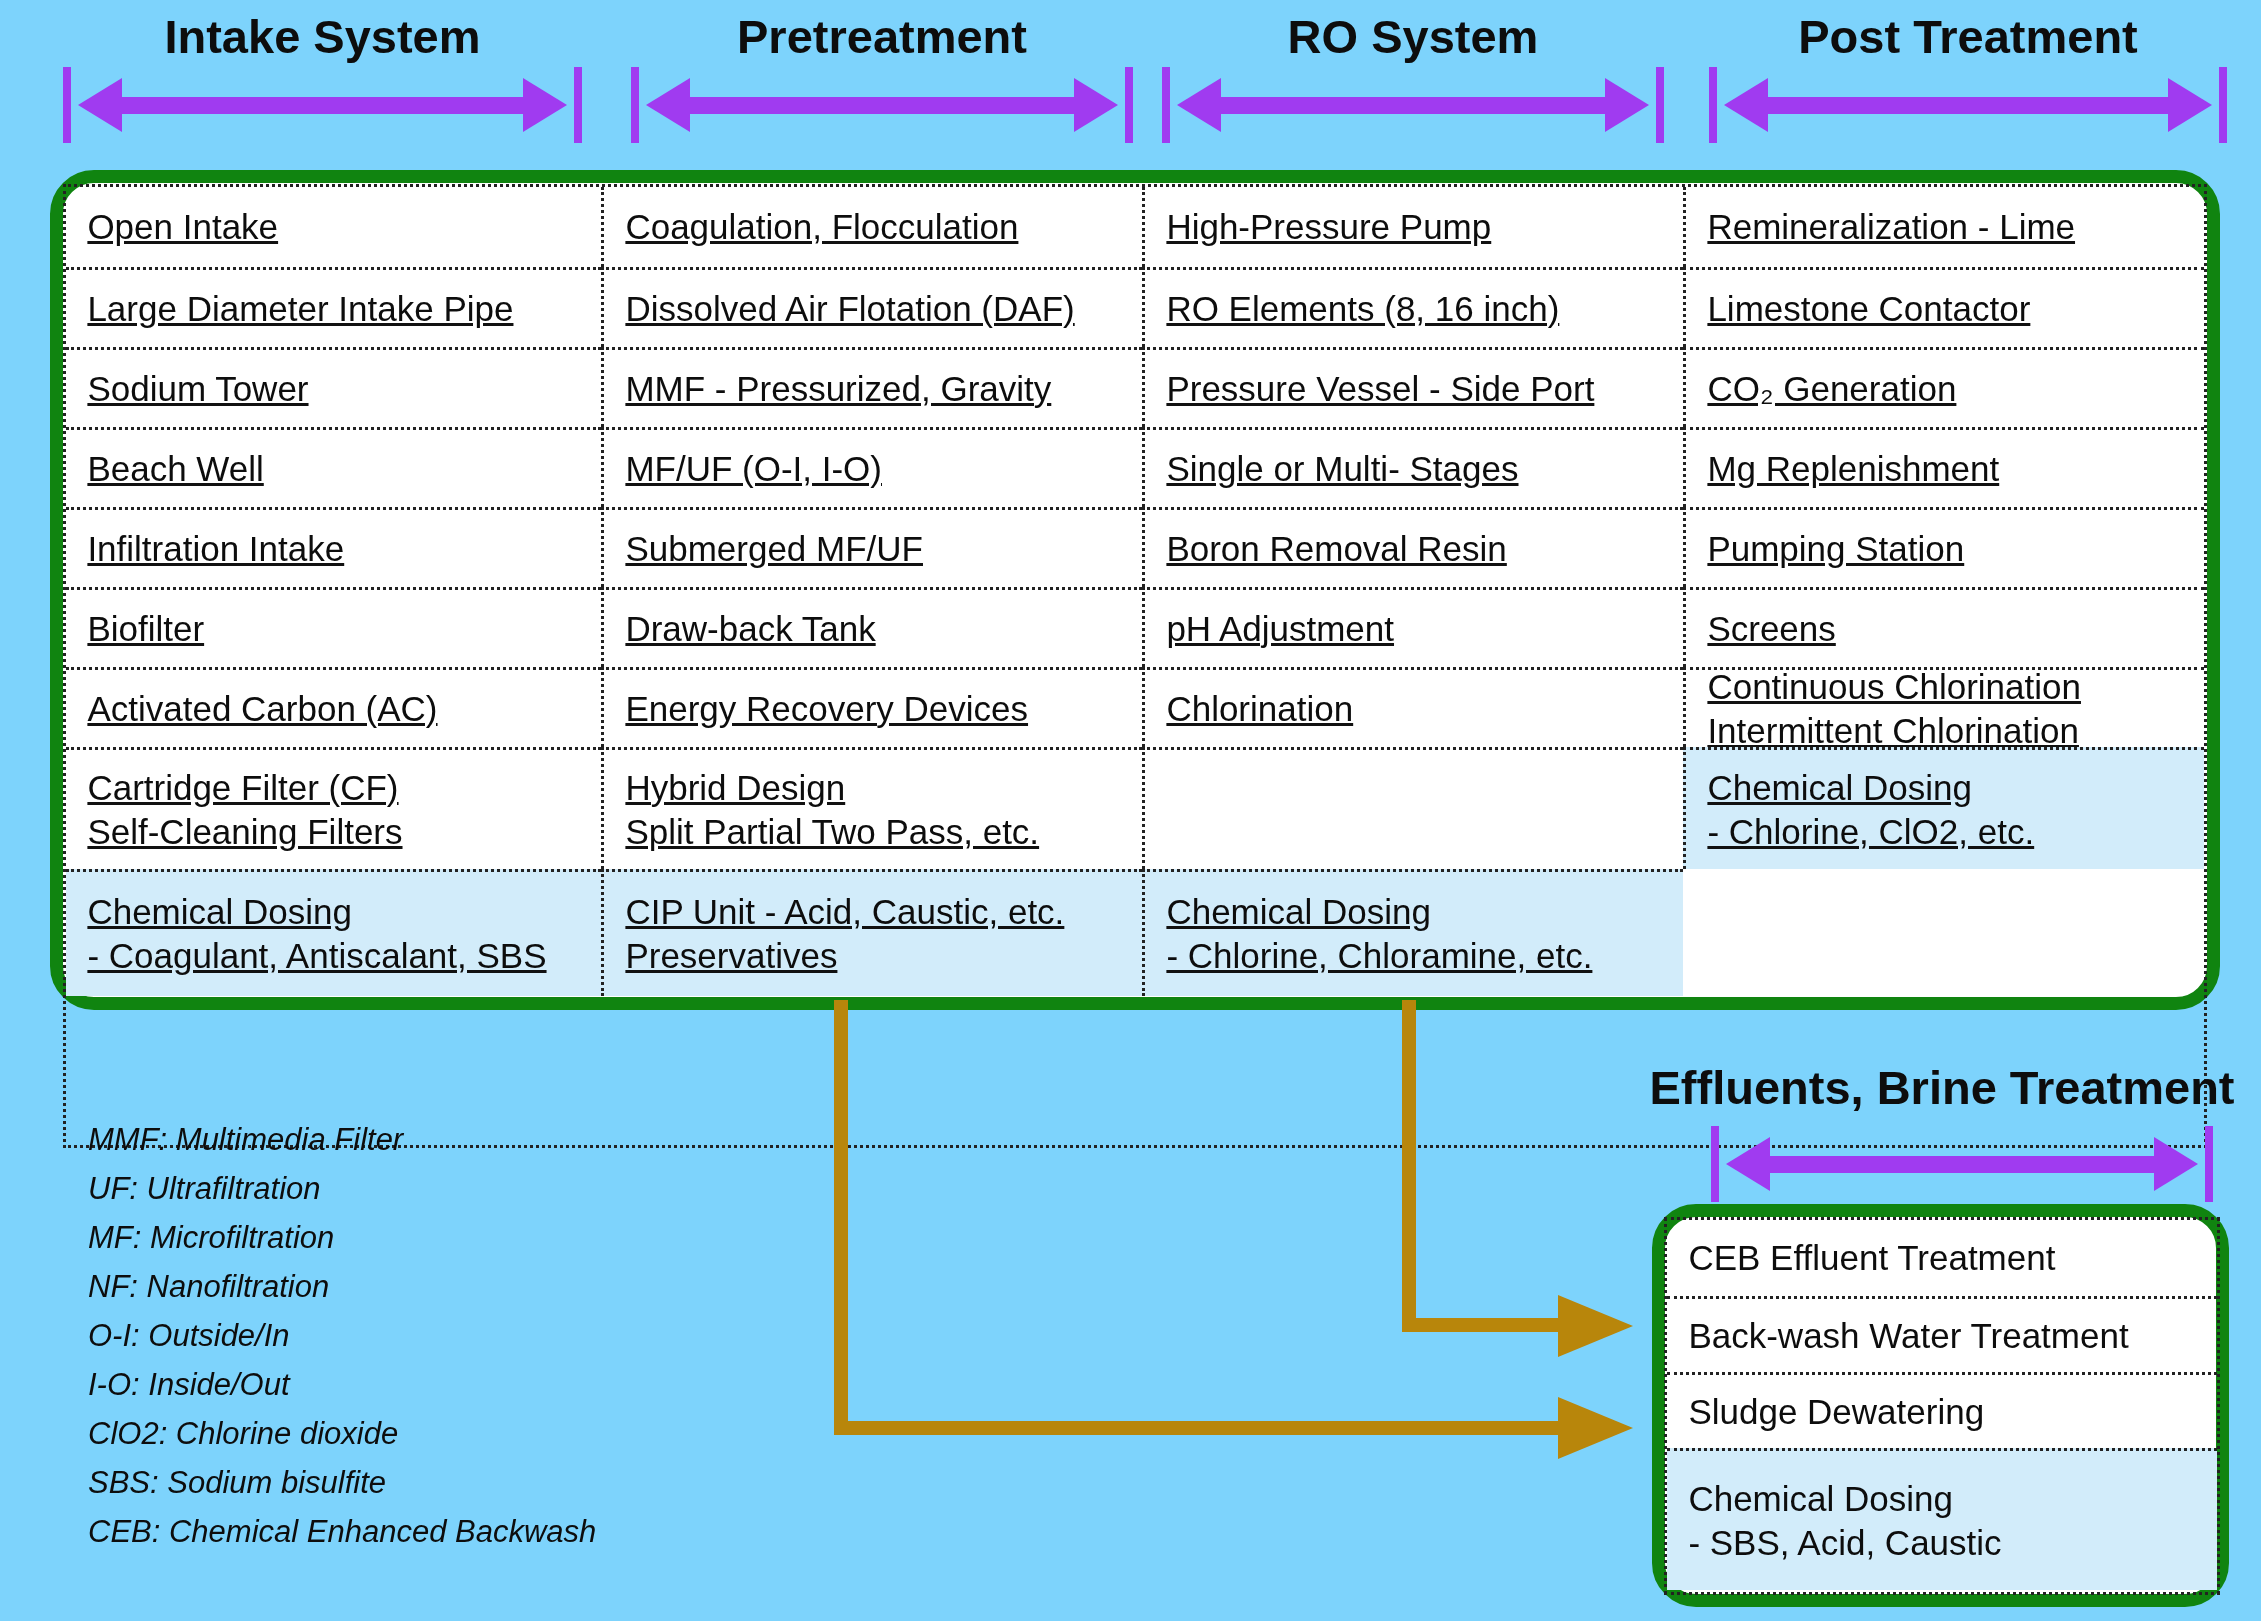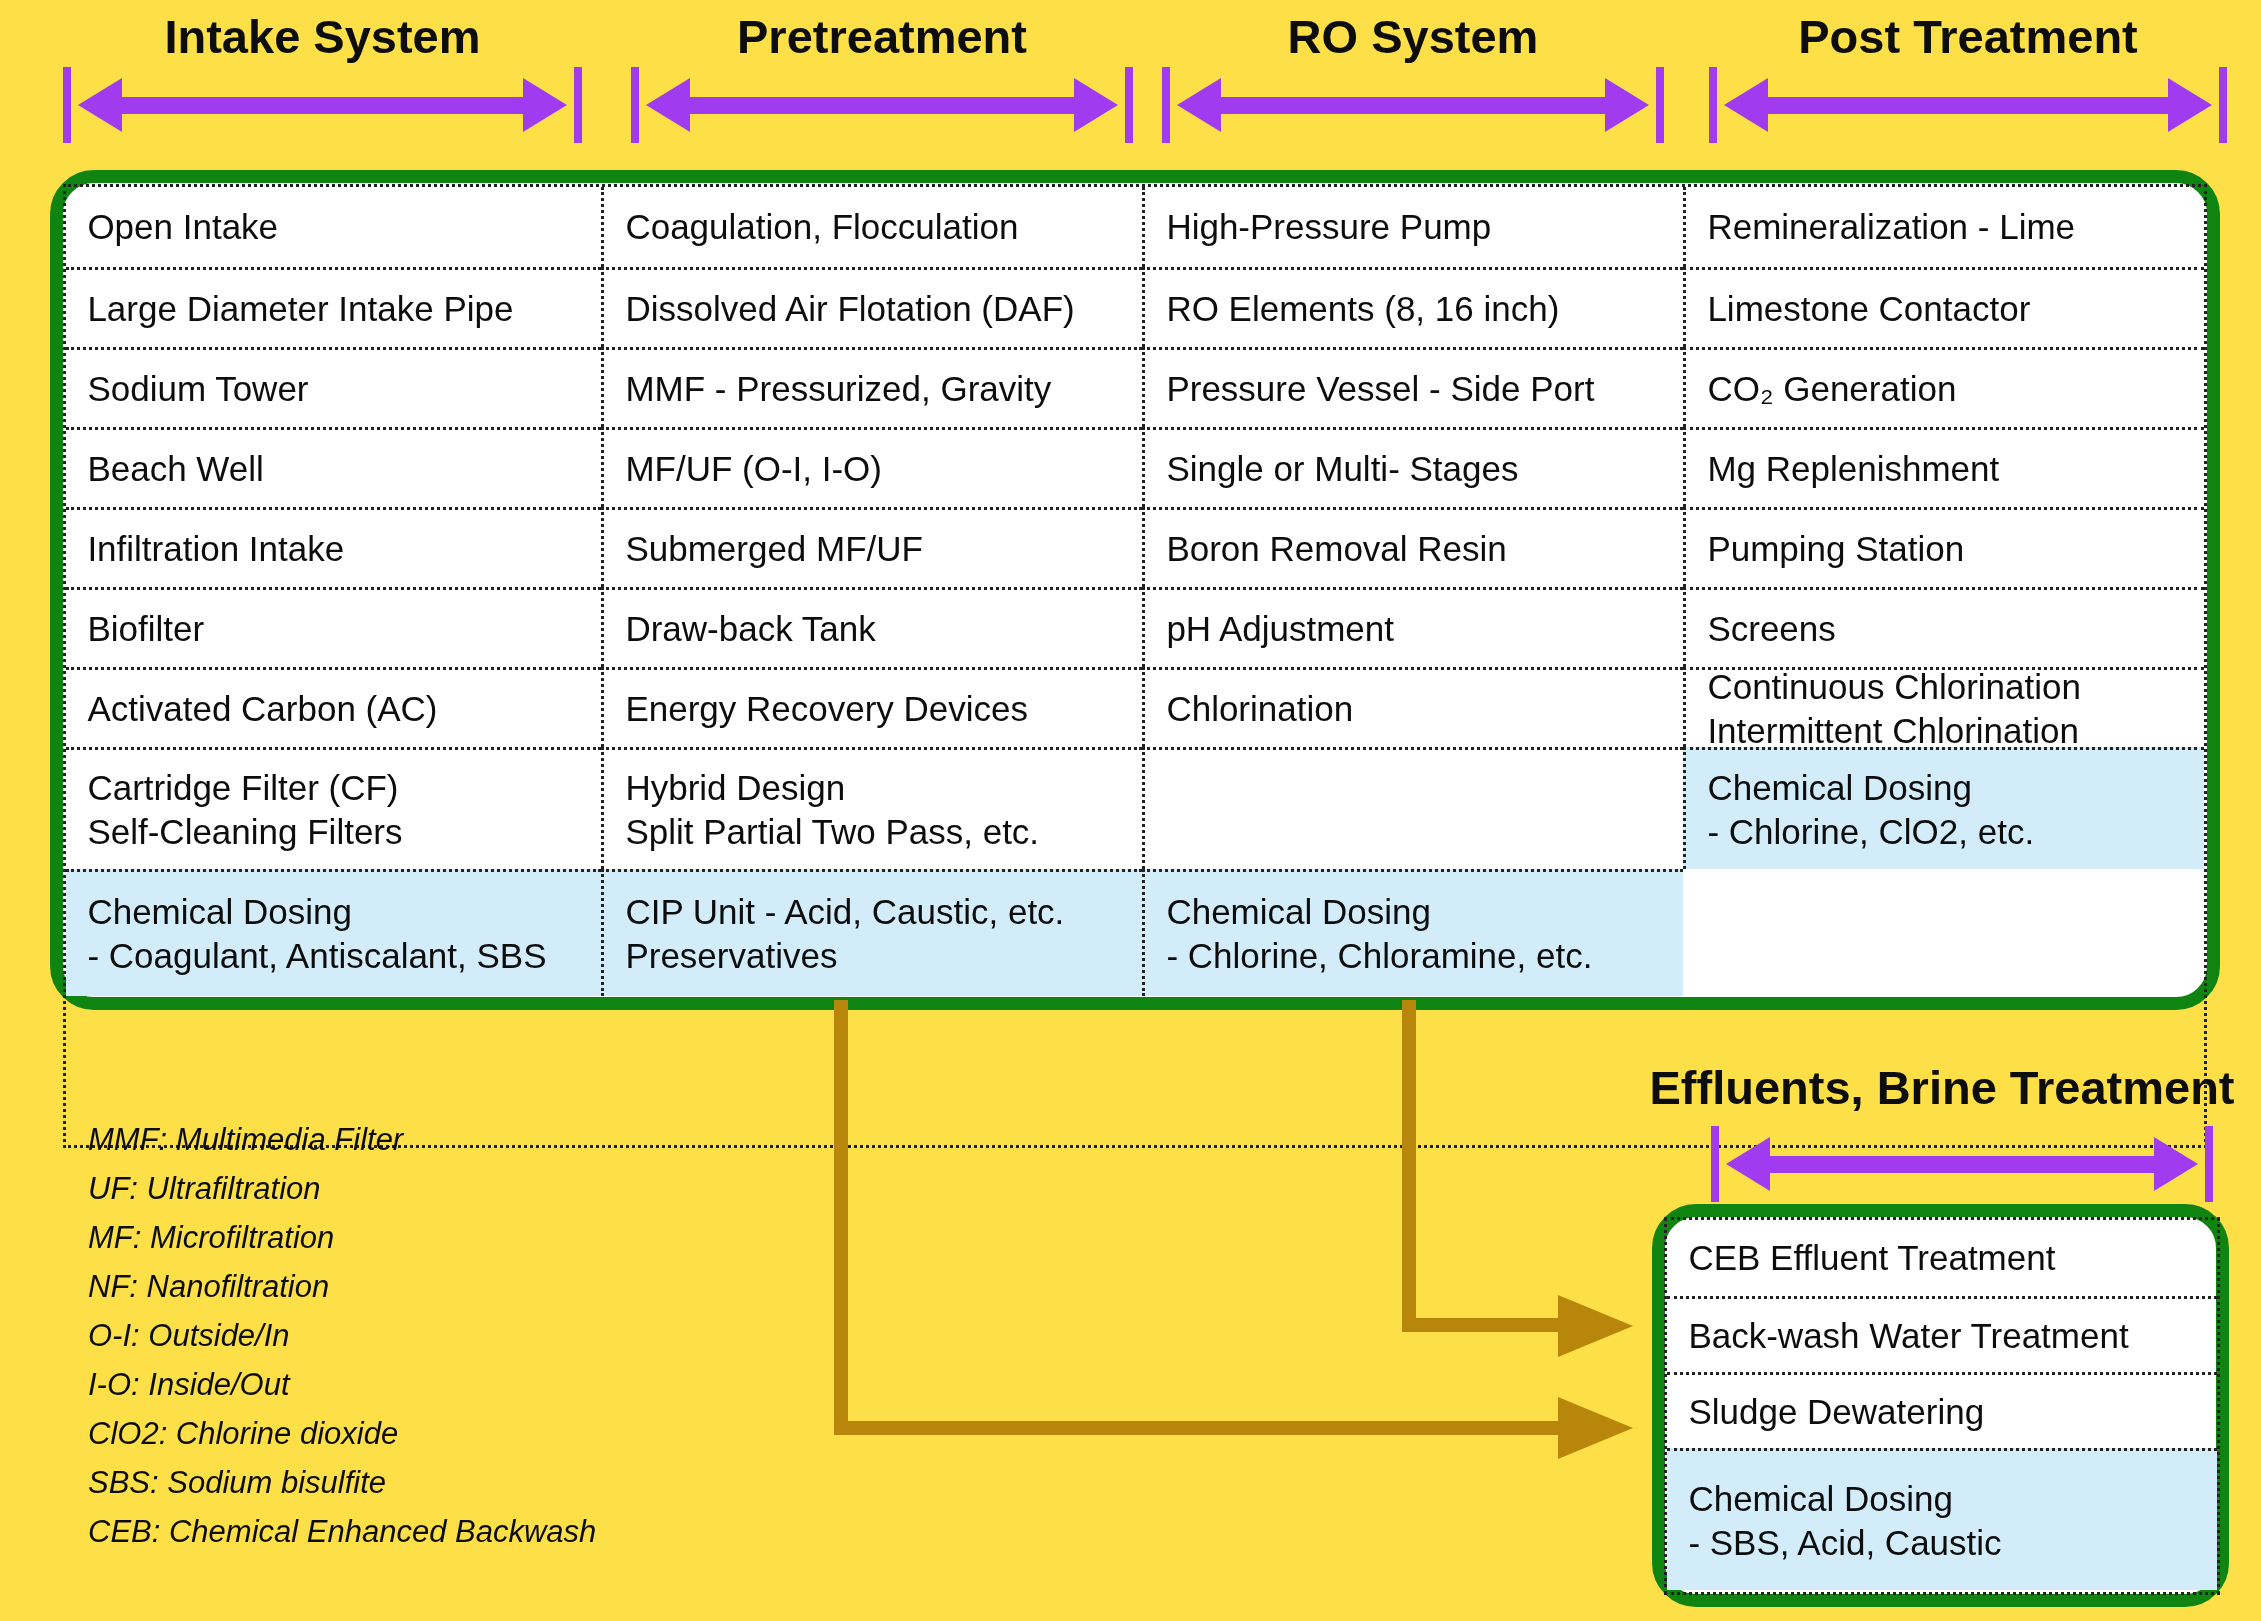--- a/index.html
+++ b/index.html
@@ -1,17 +1,17 @@
 <!DOCTYPE html>
 <html style="font-size:12.2px"><head>
 <meta charset="utf-8">
 <style>
   html,body{margin:0;padding:0;background:#ffffff;}
   #canvas{
-    position:relative;width:2261px;height:1621px;background:#fde047;overflow:hidden;
+    position:relative;width:2261px;height:1621px;background:#7dd3fc;overflow:hidden;
     font-family:"Liberation Sans","DejaVu Sans",sans-serif;color:#111;
   }
   
   .col-header{
     position:absolute;top:4.6px;height:64px;line-height:64px;
     font-size:47px;font-weight:bold;text-align:center;color:#0d0d0d;
   }
   .harrow{position:absolute;height:76px;}
   .harrow .endbar{position:absolute;top:0;width:7.6px;height:76px;background:#A03BF0;}
   .harrow .endbar.left{left:0;}
@@ -26,20 +26,21 @@
   #effluents-box{left:1652px;top:1204px;width:551px;height:377px;}
   
   .grid{
     position:absolute;display:grid;box-sizing:border-box;
     border:3.1px dotted #222;
   }
   #main-grid{
     left:63px;top:184px;width:2144px;height:964px;
     grid-template-columns:535px 541px 541px 521px;
     grid-template-rows:80px 80px 80px 80px 80px 80px 80px 122px 127px;
+    text-decoration:underline;
   }
   #effluents-grid{
     left:1664px;top:1217px;width:556px;height:378px;
     grid-template-columns:1fr;
     grid-template-rows:76px 76px 76px 142px;
   }
   .cell{
     display:flex;align-items:center;box-sizing:border-box;
     padding-left:21.4px;padding-right:4.6px;
     font-size:35px;line-height:44px;white-space:pre-line;color:#0d0d0d;

